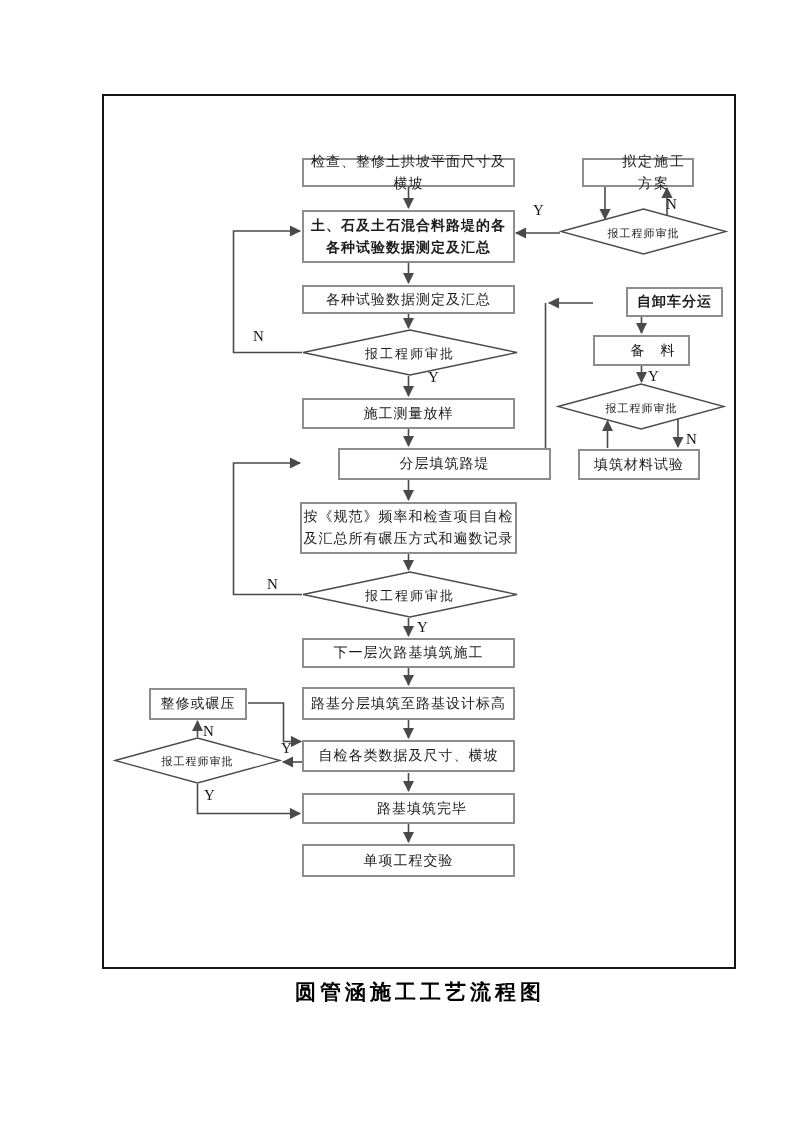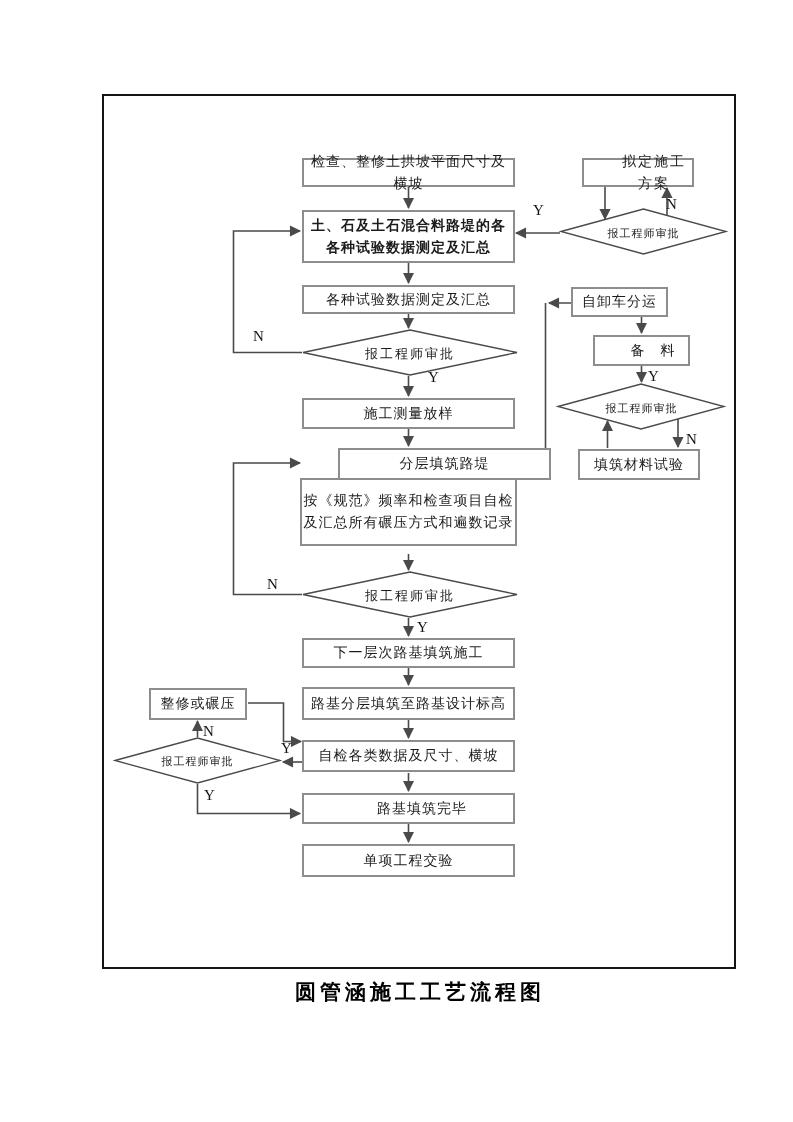--- a/index.html
+++ b/index.html
@@ -126,38 +126,38 @@
     <span>土、石及土石混合料路堤的各</span>
     <span>各种试验数据测定及汇总</span>
   </div>
 
   <div class="box" style="left:302px; top:285px; width:213px; height:29px;">各种试验数据测定及汇总</div>
 
   <div class="box" style="left:302px; top:398px; width:213px; height:31px;">施工测量放样</div>
 
   <div class="box" style="left:302px; top:448px; width:213px; height:32px;margin-left:36px;">分层填筑路堤</div>
 
-  <div class="box" style="left:300px; top:478px; width:217px; height:68px;">
+  <div class="box" style="left:300px; top:502px; width:217px; height:52px;">
     <span>按《规范》频率和检查项目自检</span>
     <span>及汇总所有碾压方式和遍数记录</span>
   </div>
 
   <div class="box" style="left:302px; top:638px; width:213px; height:30px;">下一层次路基填筑施工</div>
 
   <div class="box" style="left:302px; top:687px; width:213px; height:33px;">路基分层填筑至路基设计标高</div>
 
   <div class="box" style="left:302px; top:740px; width:213px; height:32px;text-align:center;">自检各类数据及尺寸、横坡</div>
 
   <div class="box" style="left:302px; top:793px; width:213px; height:31px;padding-left:27px;">路基填筑完毕</div>
 
   <div class="box" style="left:302px; top:844px; width:213px; height:33px;">单项工程交验</div>
 
   <div class="box" style="left:582px; top:158px; width:112px; height:29px; letter-spacing:2px;padding-left:32px;">拟定施工方案</div>
 
-  <div class="box" style="left:571px; top:287px; width:97px; height:30px; letter-spacing:1px;">自卸车分运</div>
+  <div class="box" style="left:626px; top:287px; width:97px; height:30px; letter-spacing:1px;font-weight:bold;">自卸车分运</div>
 
   <div class="box" style="left:593px; top:335px; width:97px; height:31px; letter-spacing:1px;padding-left:23px;">备　料</div>
 
   <div class="box" style="left:578px; top:449px; width:122px; height:31px; letter-spacing:1px;">填筑材料试验</div>
 
   <div class="box" style="left:149px; top:688px; width:98px; height:32px; letter-spacing:1px;">整修或碾压</div>
 
   <div class="dlabel" style="left:335px; top:345px; width:150px;">报工程师审批</div>
   <div class="dlabel" style="left:335px; top:587px; width:150px;">报工程师审批</div>
   <div class="dlabel small" style="left:578px; top:226px; width:131px;">报工程师审批</div>

